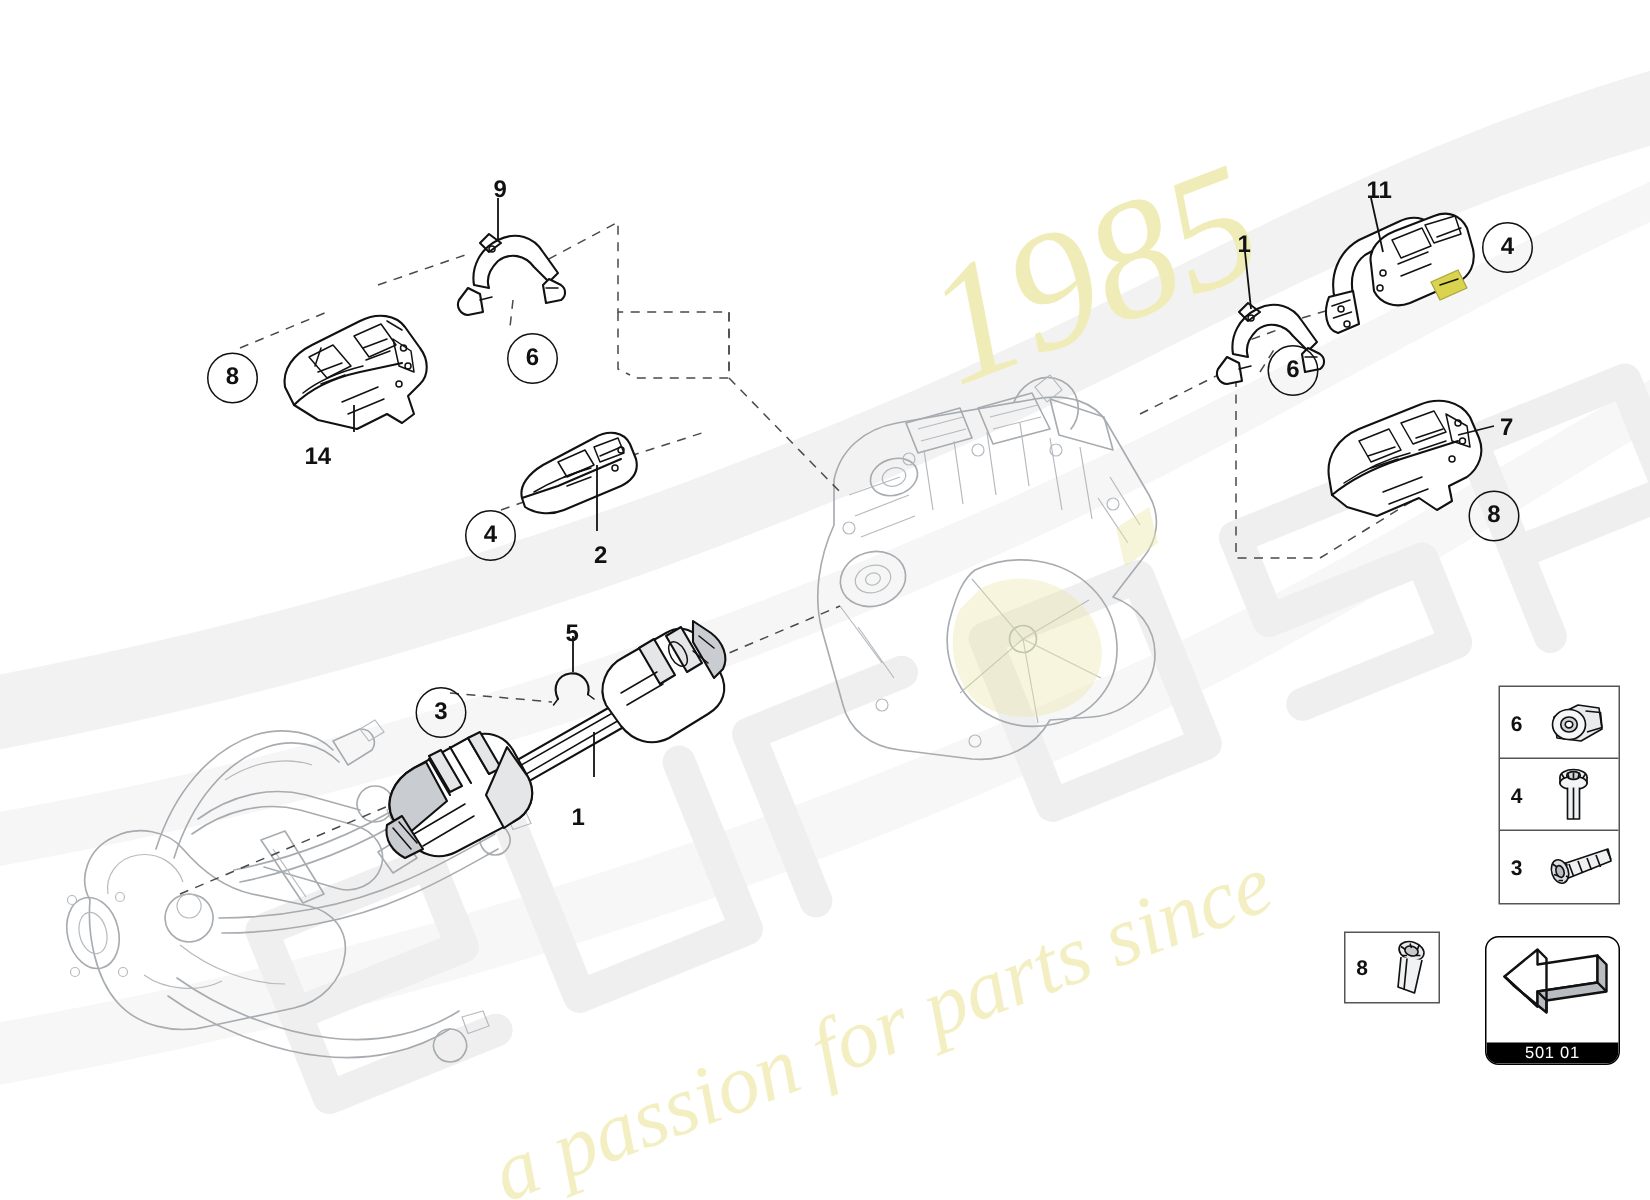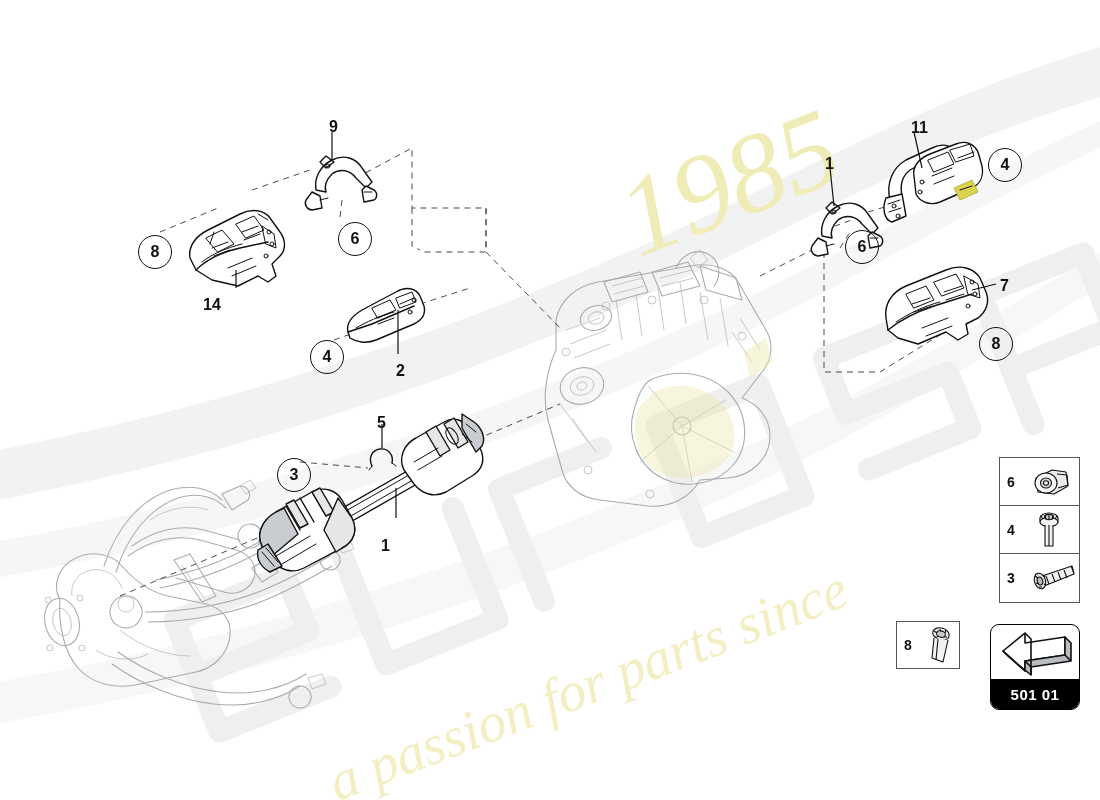--- a/index.html
+++ b/index.html
@@ -101,25 +101,25 @@
     border-radius: 9px;
     background: #ffffff;
     border: 1.5px solid #000;
     overflow: hidden;
     box-sizing: border-box;
   }
   .badge-art { height: 54px; position: relative; }
   .badge-label {
     position: absolute;
     left: 0; right: 0; bottom: 0;
-    height: 30px;
+    height: 14px;
     background: #000;
     color: #fff;
-    font-size: 15px;
-    font-weight: bold;
+    font-size: 11px;
+    font-weight: normal;
     letter-spacing: 0.5px;
     display: flex;
     align-items: center;
     justify-content: center;
   }
 </style>
 </head>
 <body>
 
 <div id="page">

